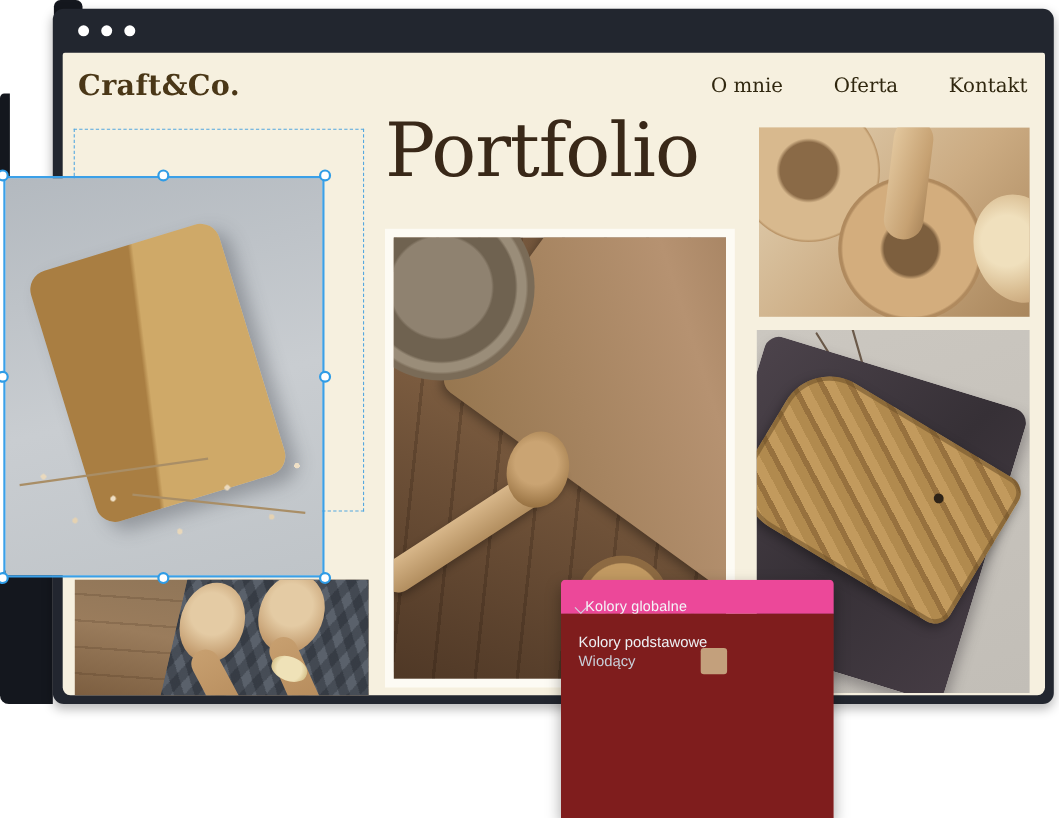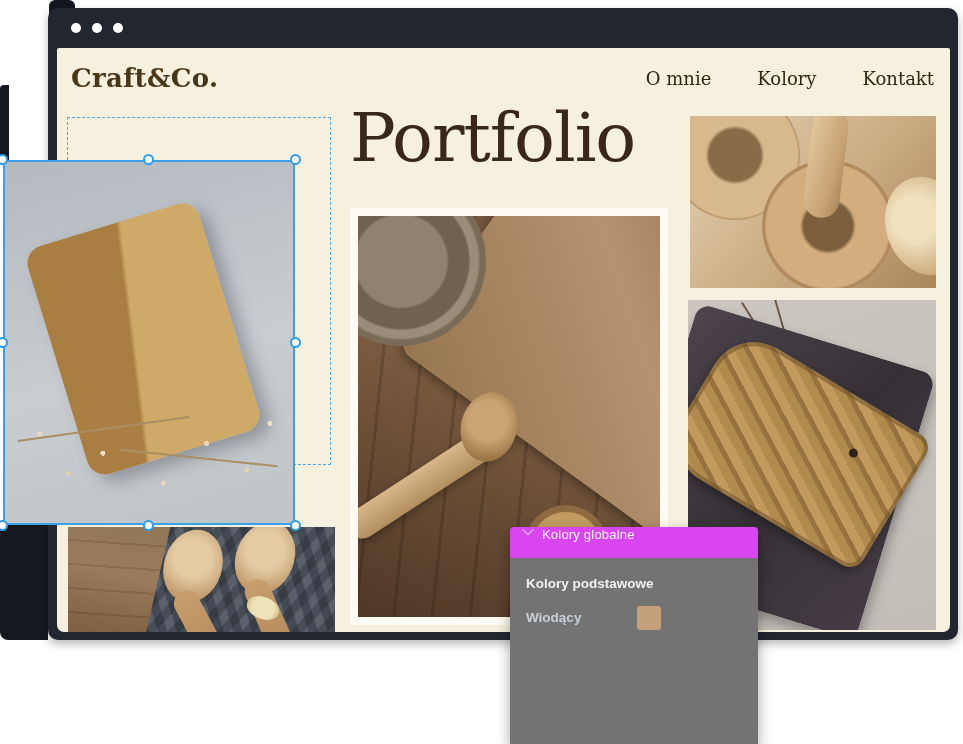--- a/index.html
+++ b/index.html
@@ -117,30 +117,30 @@
   .stem.st2{left:40%;bottom:18%;width:55%;transform:rotate(6deg);}
   .handle{position:absolute;width:11px;height:11px;border-radius:50%;background:#ffffff;
           border:2px solid #2f9ce6;box-sizing:border-box;}
   .h-tl{left:-6px;top:-6px;} .h-tm{left:calc(50% - 6px);top:-6px;} .h-tr{right:-6px;top:-6px;}
   .h-ml{left:-6px;top:calc(50% - 6px);} .h-mr{right:-6px;top:calc(50% - 6px);}
   .h-bl{left:-6px;bottom:-6px;} .h-bm{left:calc(50% - 6px);bottom:-6px;} .h-br{right:-6px;bottom:-6px;}
 
   
   .panel{position:absolute;left:510px;top:527px;width:248px;height:217px;z-index:6;
          border-radius:4px 4px 0 0;overflow:hidden;box-shadow:0 6px 14px rgba(0,0,0,.35);}
-  .panel-header{height:31px;background:#d946ef;display:flex;align-items:flex-start;padding-left:14px;gap:10px;}
+  .panel-header{height:31px;background:#ec4899;display:flex;align-items:flex-end;padding-left:14px;}
   .chevron{width:7px;height:7px;border-left:1.5px solid #d2d7e0;border-bottom:1.5px solid #d2d7e0;
            transform:rotate(-45deg) translate(1px,-1px);}
   .panel-title{font-size:13px;color:#f4f6f9;letter-spacing:.2px;}
-  .panel-body{position:absolute;left:0;right:0;top:31px;bottom:0;background:#737373;font-weight:bold;}
+  .panel-body{position:absolute;left:0;right:0;top:31px;bottom:0;background:#7f1d1d;}
   .panel-section{position:absolute;left:16px;top:18px;font-size:13.5px;color:#eef1f5;}
   .panel-row{position:absolute;left:16px;right:16px;height:24px;}
   .panel-row .rlabel{position:absolute;left:0;top:0;line-height:24px;font-size:13.5px;color:#c9cfd9;}
   .swatch{position:absolute;left:111px;top:0;width:24px;height:24px;border-radius:3px;}
-  .row-0{top:48px;} .row-1{top:76px;} .row-2{top:108px;} .row-3{top:140px;}
+  .row-0{top:31px;} .row-1{top:76px;} .row-2{top:108px;} .row-3{top:140px;}
 </style>
 </head>
 <body>
 
 <div id="canvas">
 
   <div class="deco deco-nub"></div>
   <div class="deco deco-tab"></div>
   <div class="deco deco-block"></div>
 
@@ -149,21 +149,21 @@
       <div class="dot"></div>
       <div class="dot"></div>
       <div class="dot"></div>
     </div>
 
     <div class="page">
       <div class="site-header">
         <div class="logo">Craft&amp;Co.</div>
         <div class="nav">
           <a href="#">O mnie</a>
-          <a href="#">Kolory</a>
+          <a href="#">Oferta</a>
           <a href="#">Kontakt</a>
         </div>
       </div>
 
       <div class="heading">Portfolio</div>
 
       <div class="placeholder"></div>
 
       <div class="photo photo-spoons">
         <div class="shape spoons-cloth"></div>

